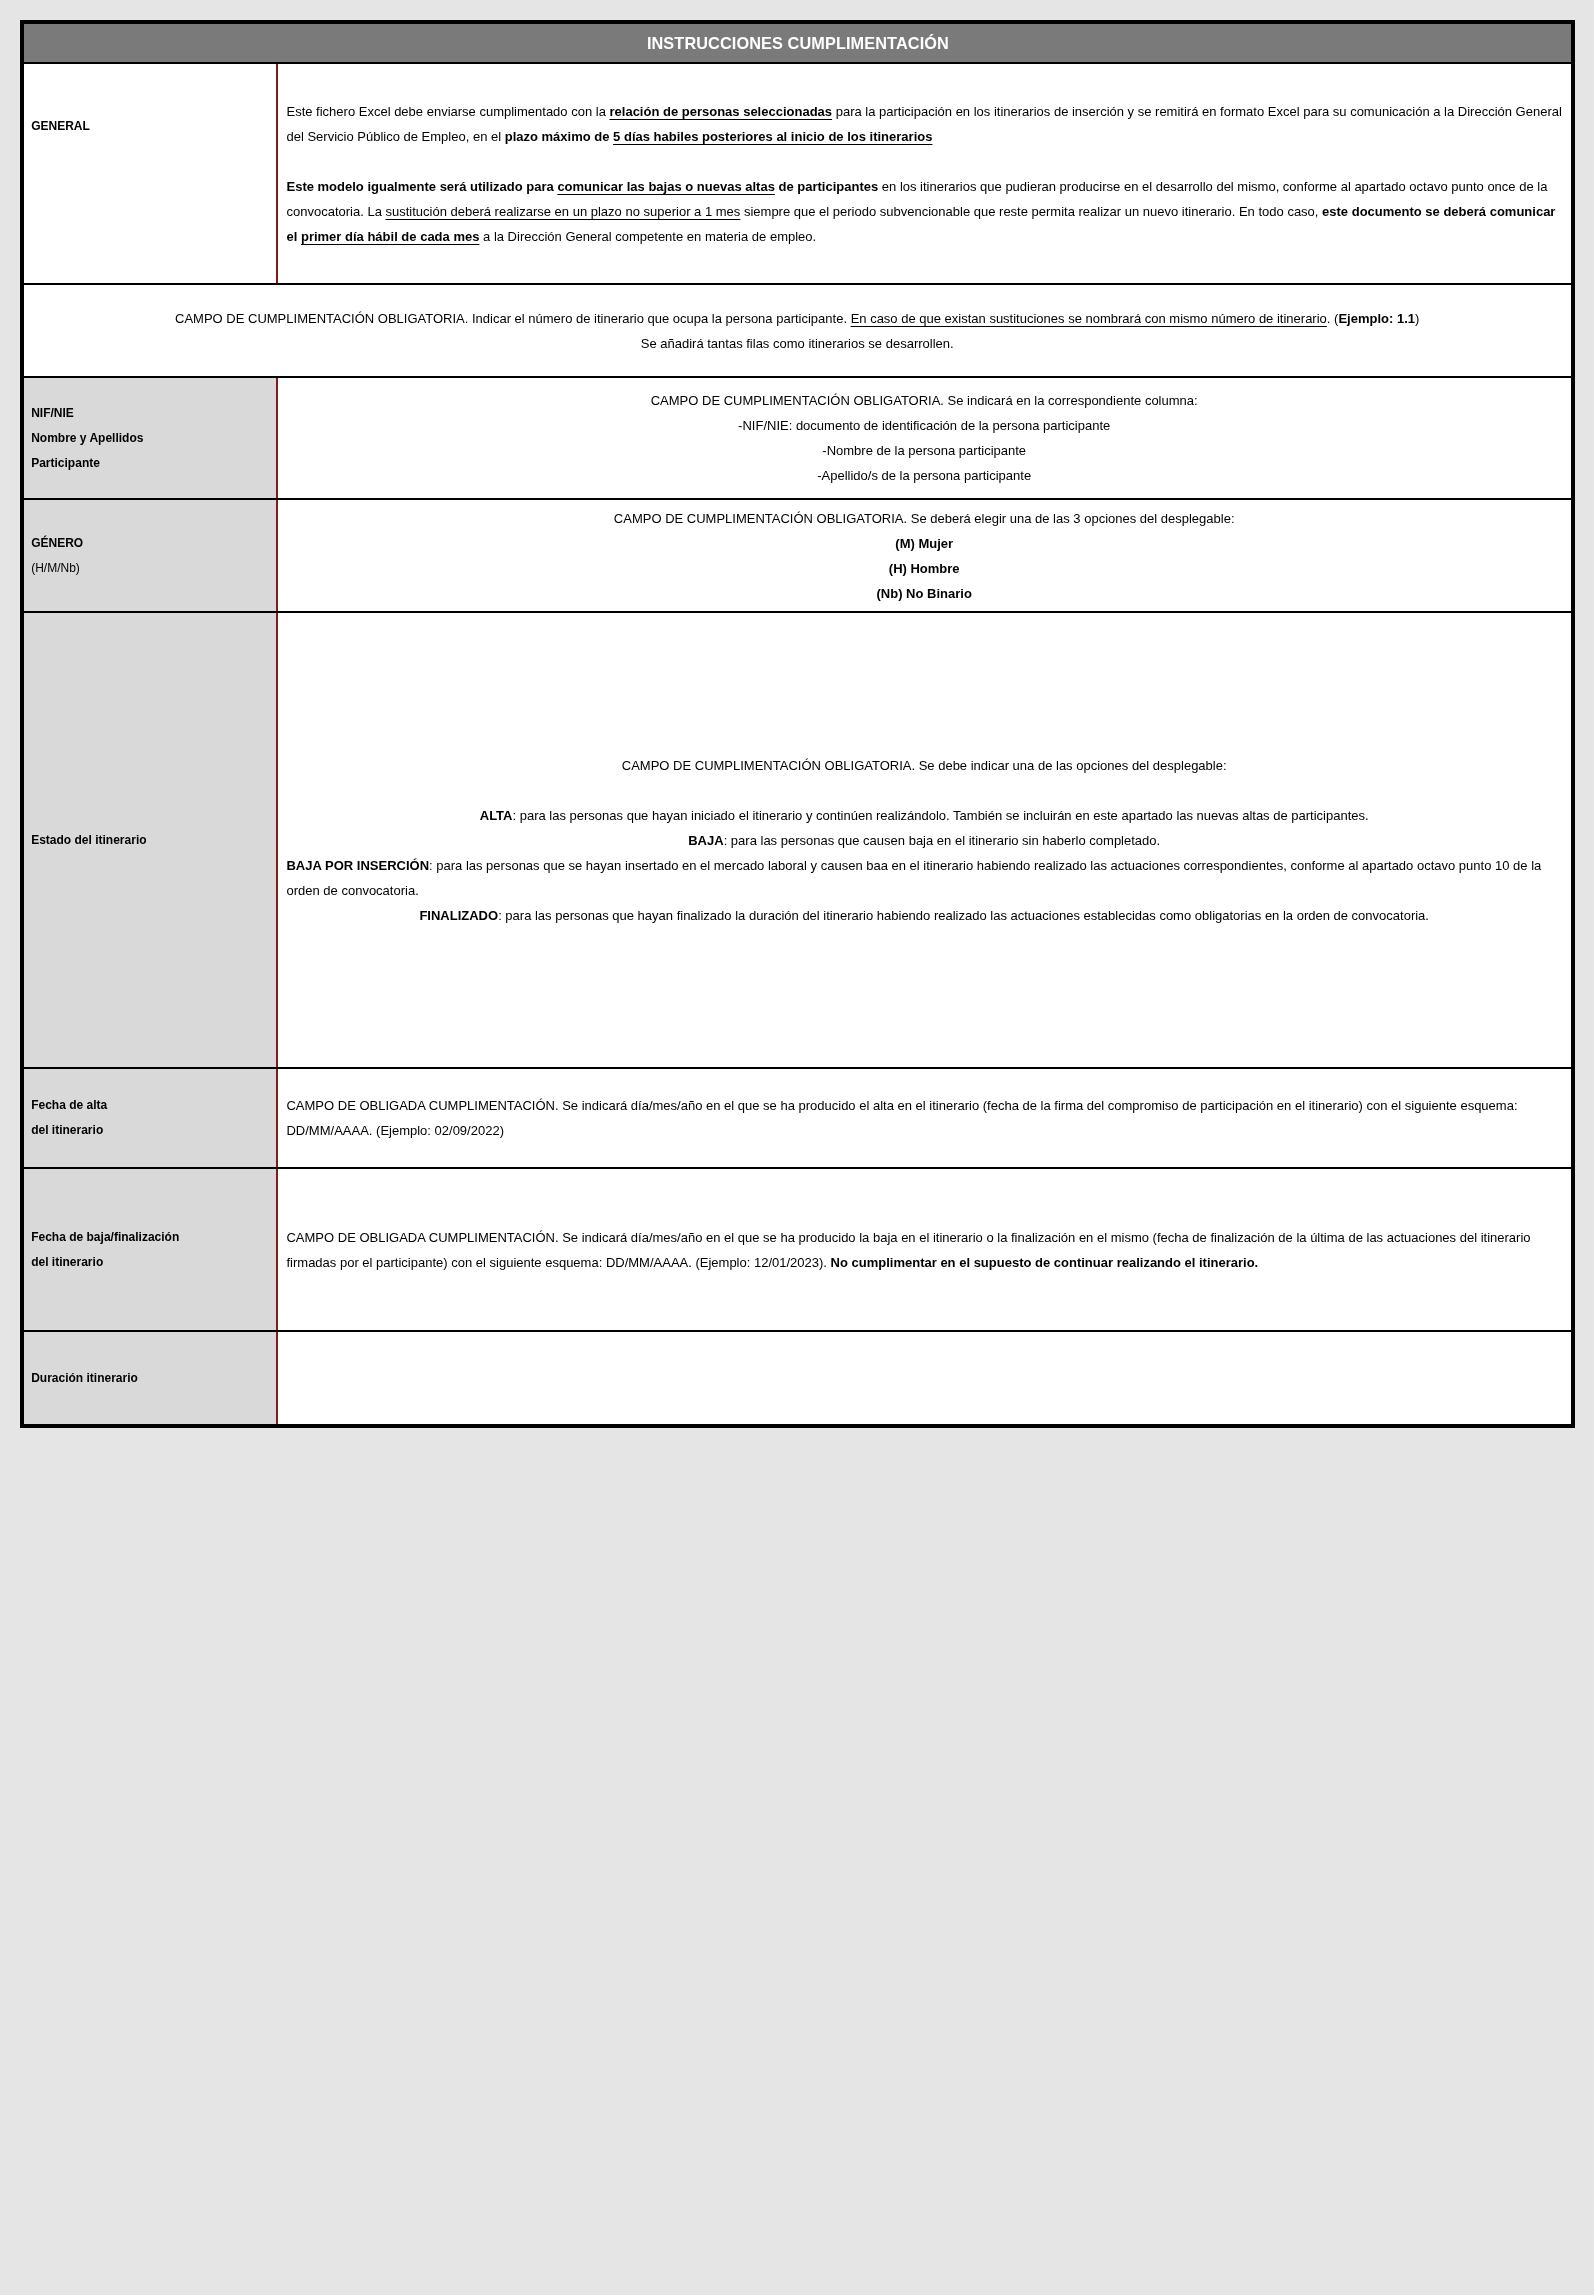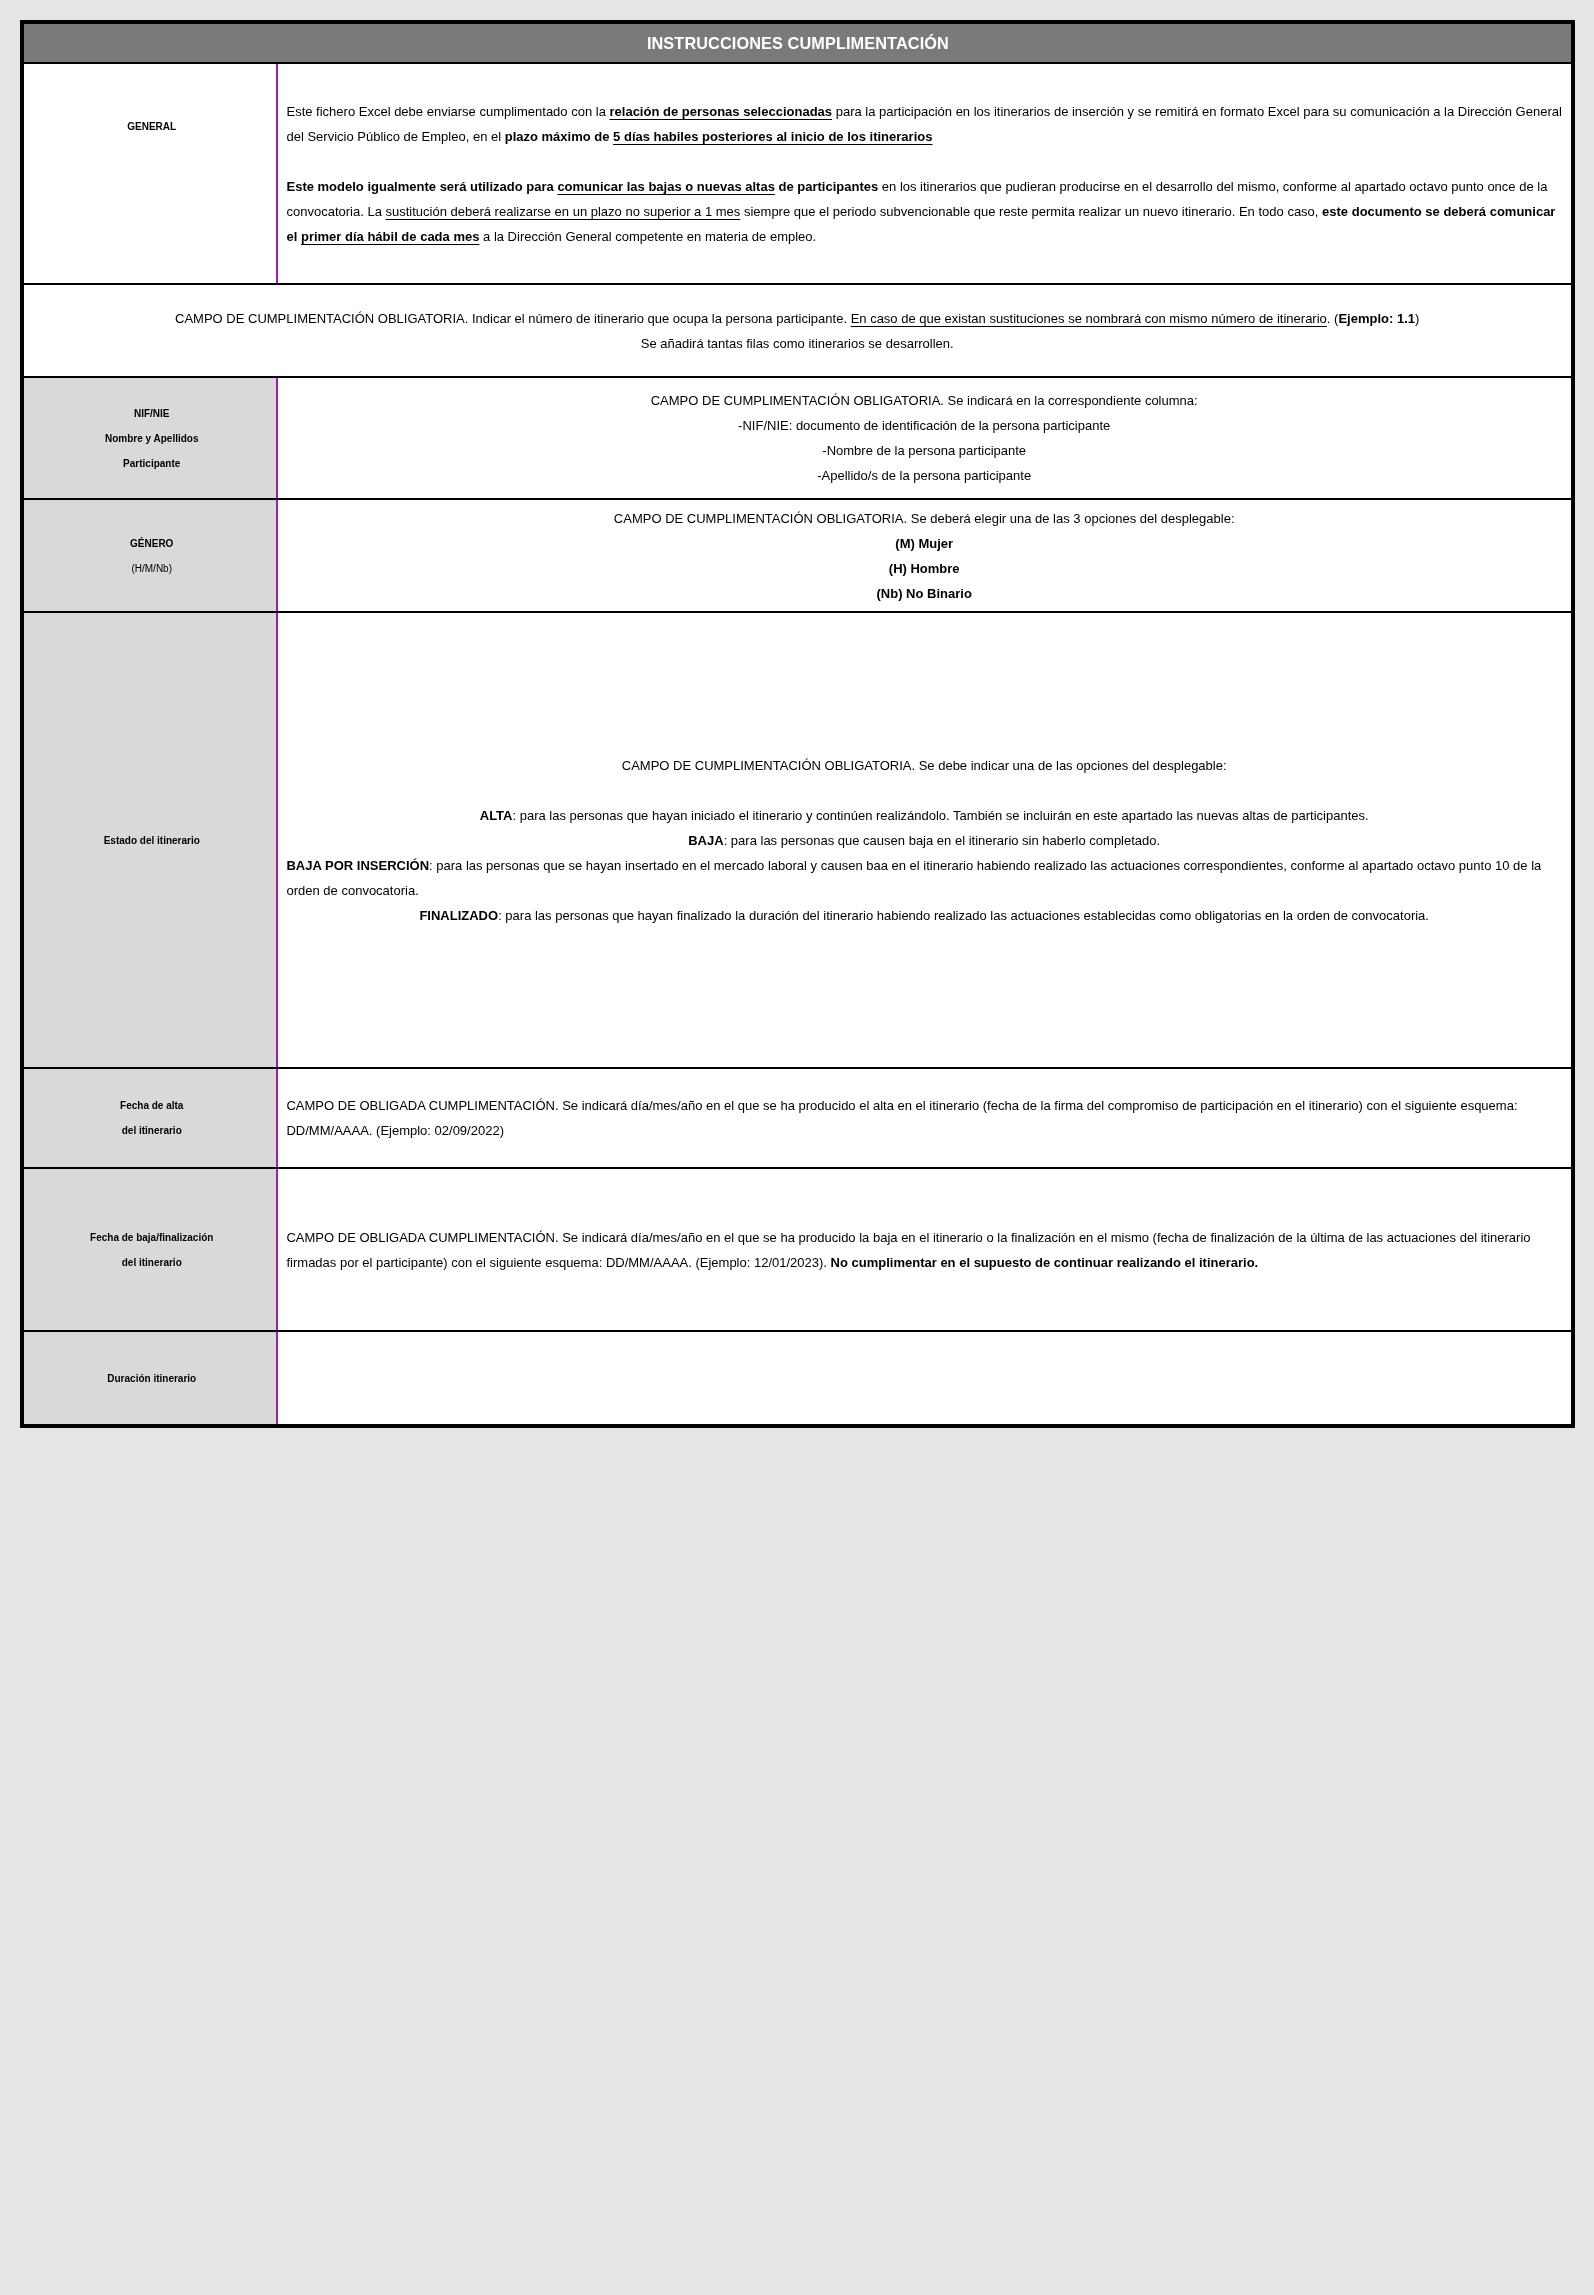--- a/index.html
+++ b/index.html
@@ -46,29 +46,28 @@
   .row {
     display: flex;
     border-top: 2.7px solid #000000;
     box-sizing: border-box;
     background: #ffffff;
   }
   .label-cell {
     width: 254px;
     flex: 0 0 254px;
     box-sizing: border-box;
-    border-right: 2px solid #a21caf;
+    border-right: 2px solid #7f1d1d;
     background: #d9d9d9;
     padding: 4.1px 4.1px 4.1px 6.8px;
     display: flex;
     flex-direction: column;
     justify-content: center;
-    font-size: 10px;
+    font-size: 12px;
     line-height: 25px;
-    align-items: center;
   }
   .content-cell {
     flex: 1 1 auto;
     box-sizing: border-box;
     padding: 5.4px 9.5px 5.4px 8.1px;
     display: flex;
     flex-direction: column;
     justify-content: center;
     font-size: 13px;
     line-height: 25px;

